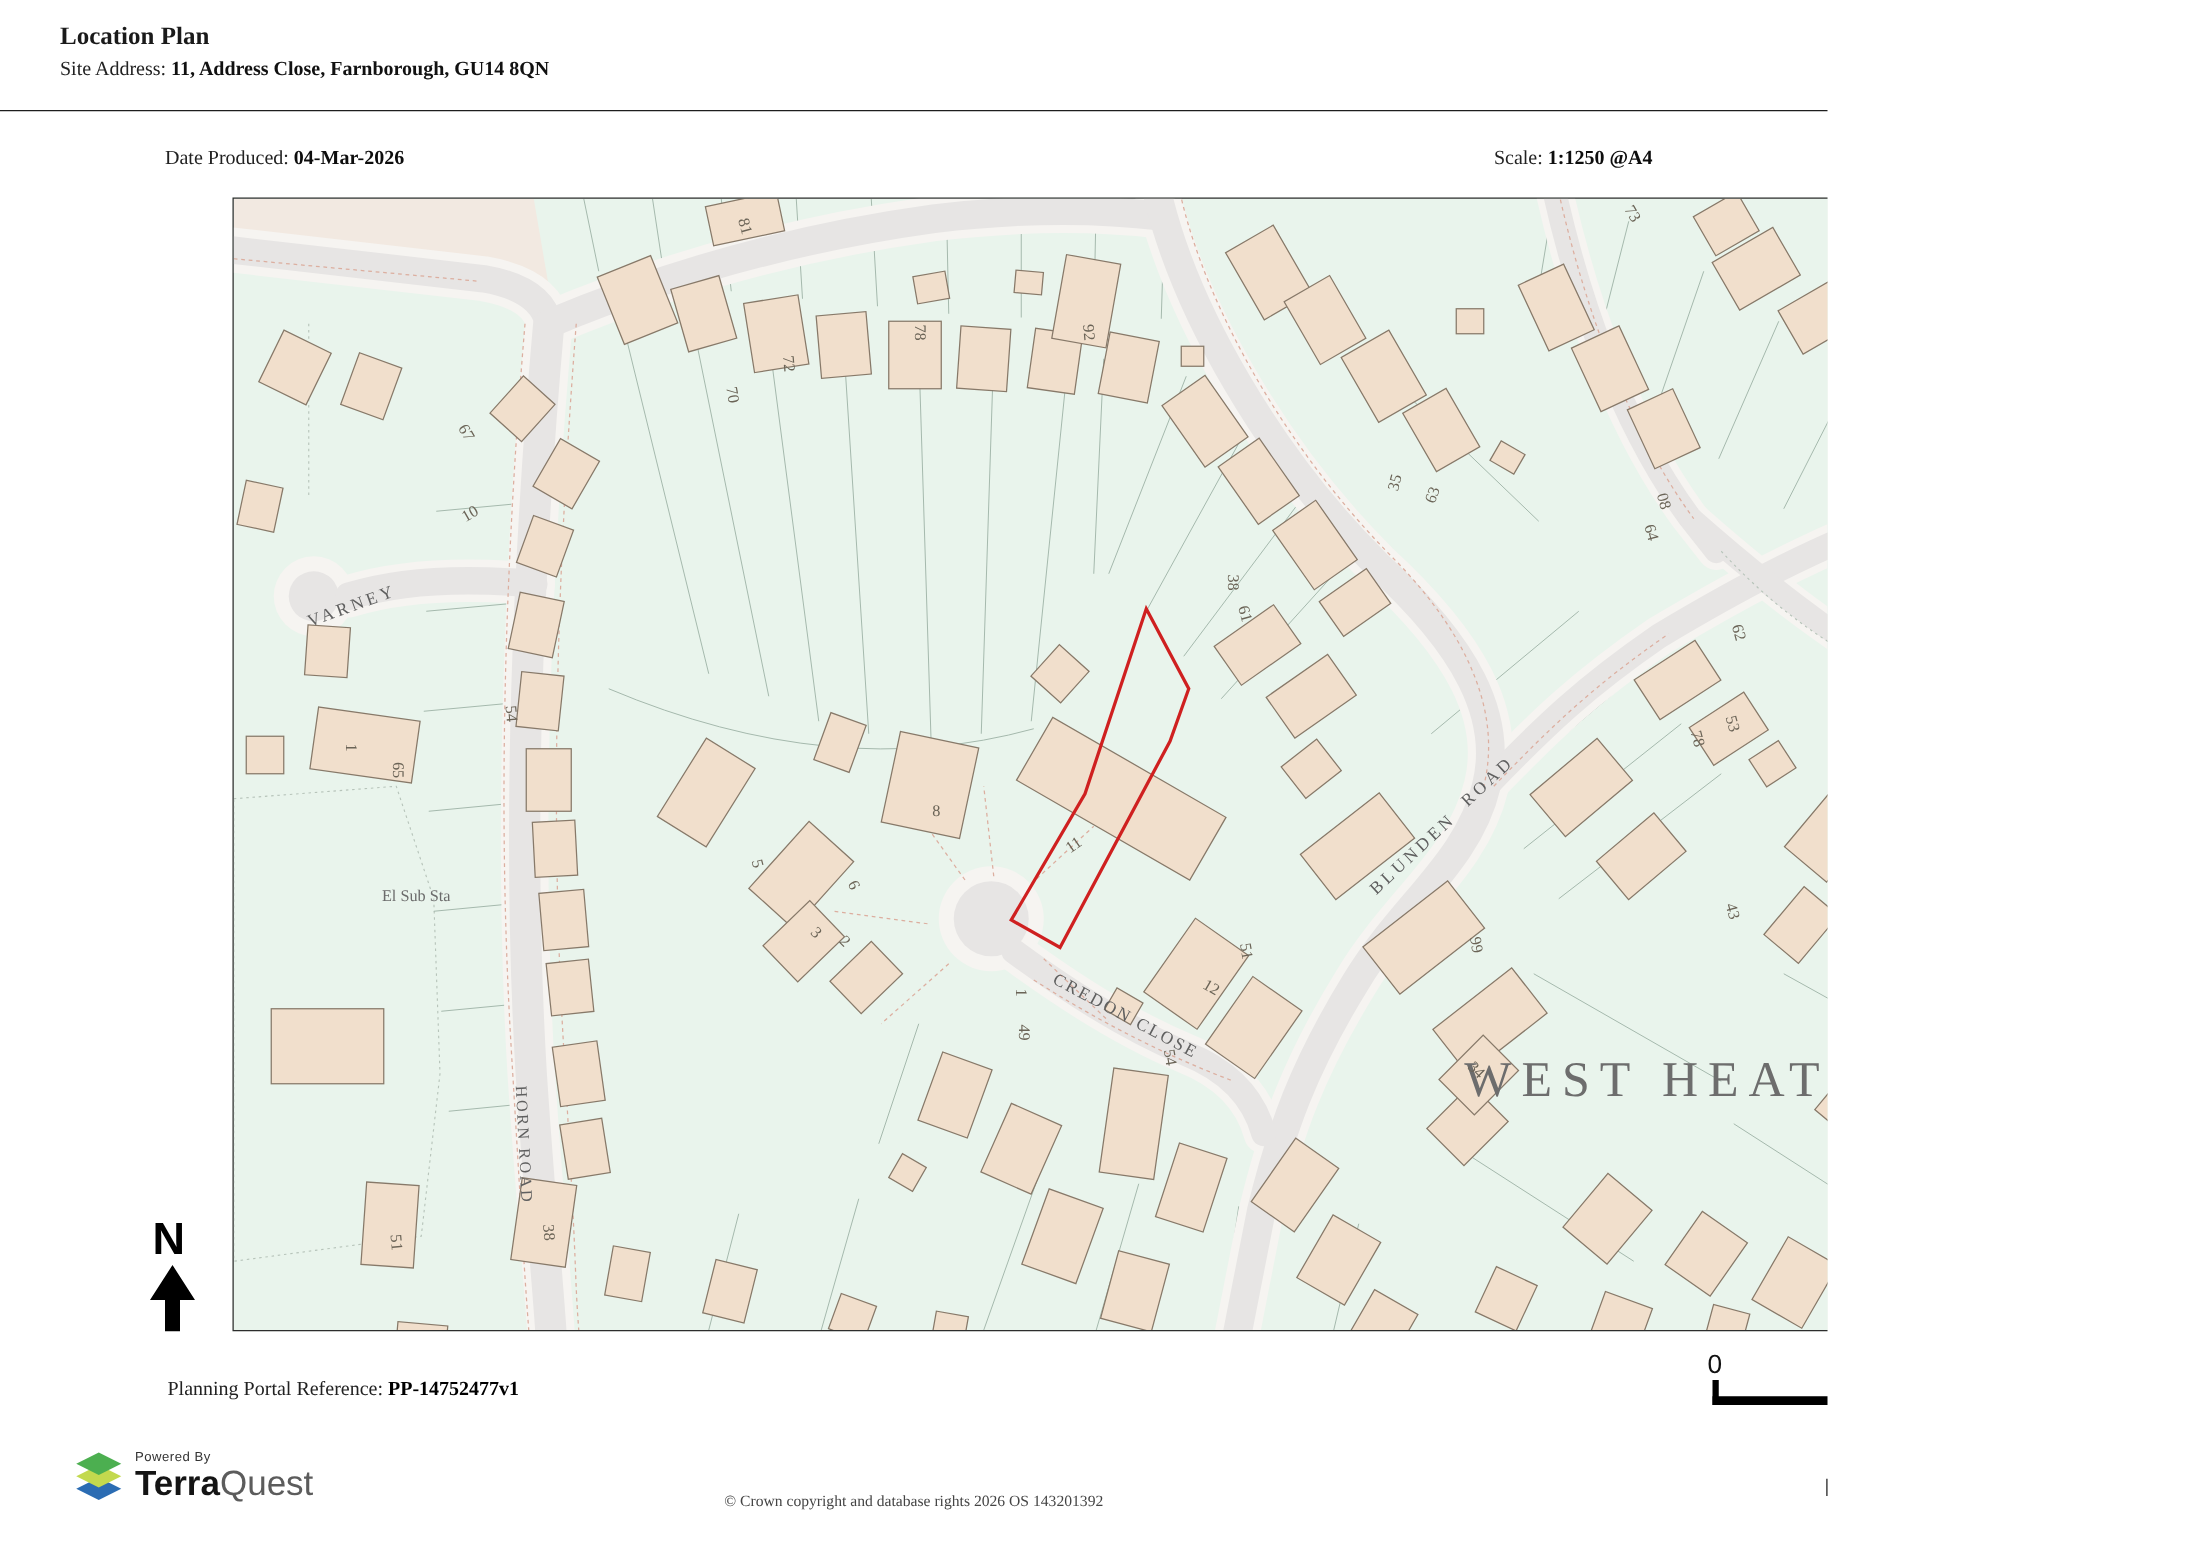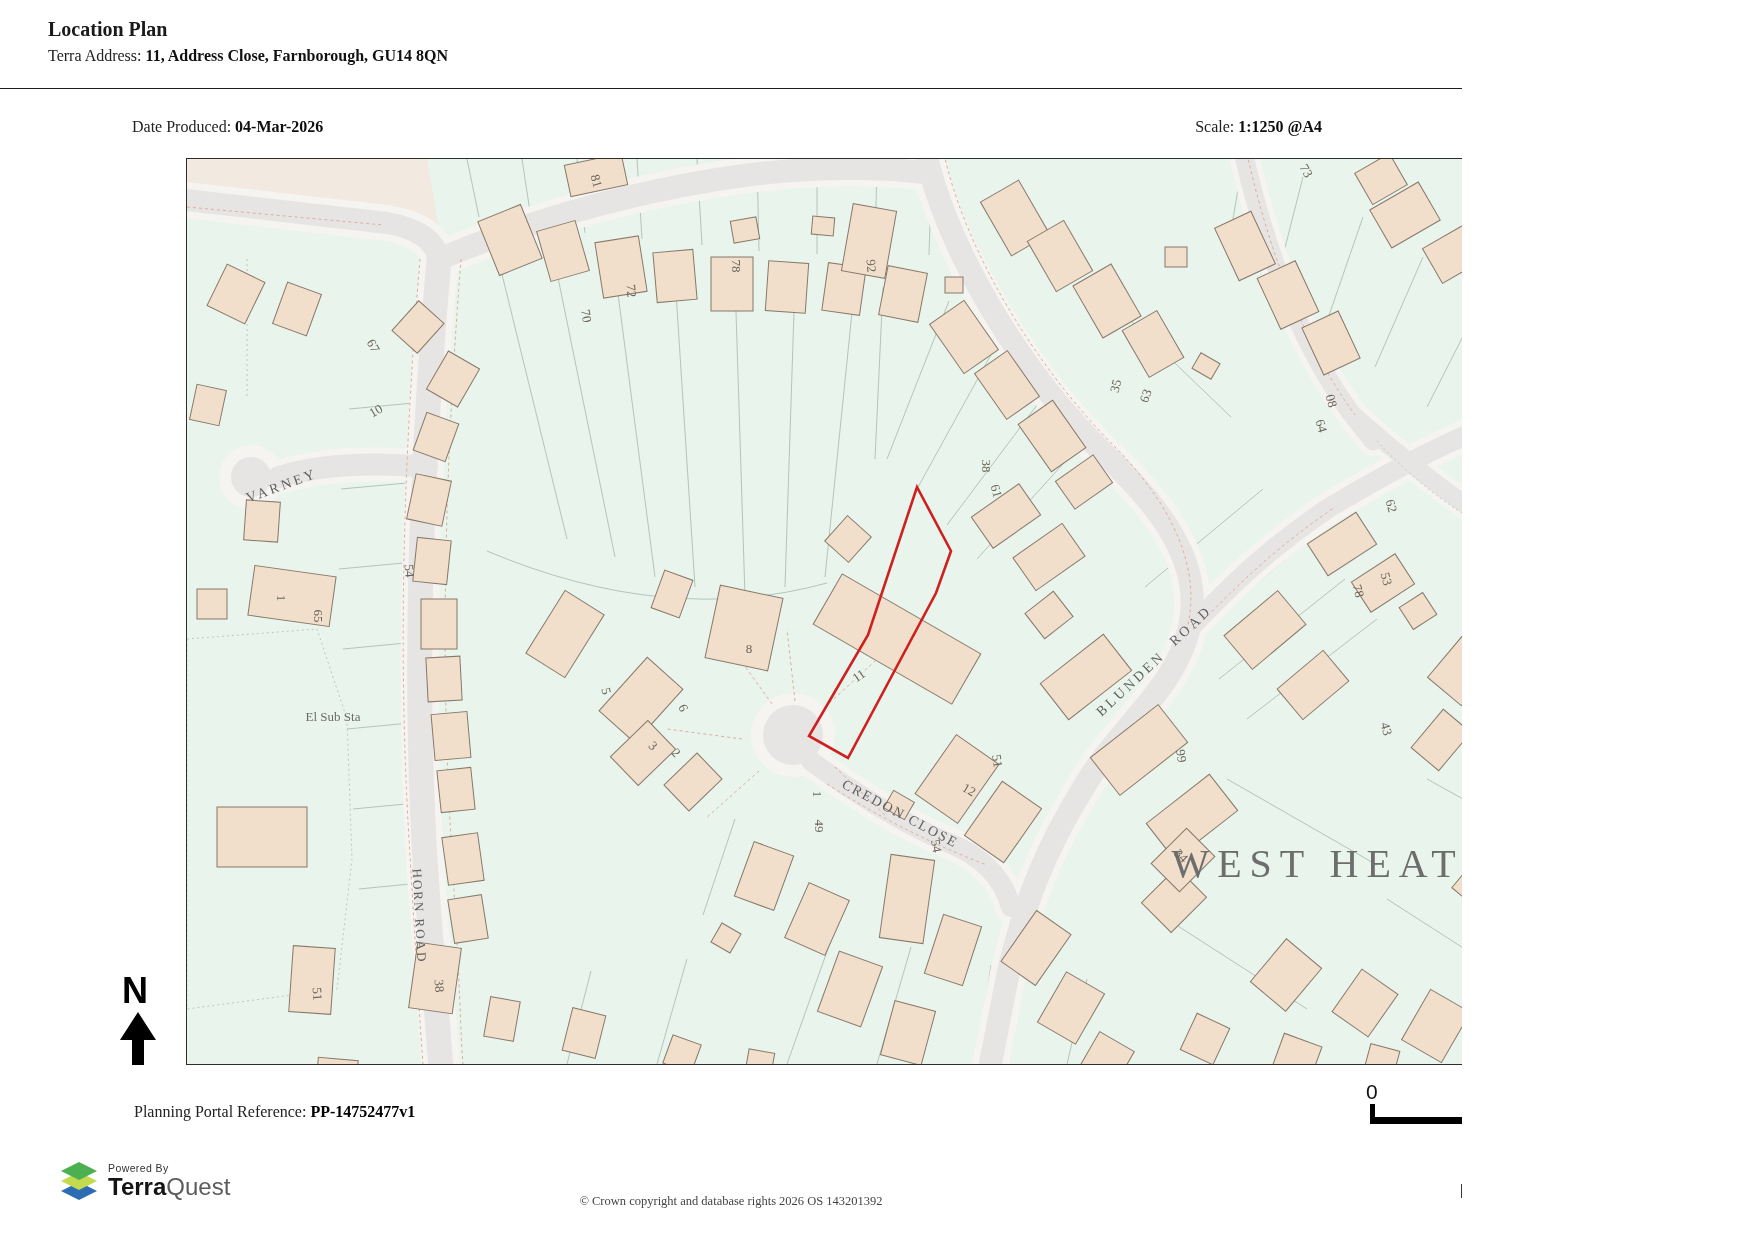--- a/index.html
+++ b/index.html
@@ -43,34 +43,34 @@
   .sb-50{left:1594px;}
   .sb-bar{position:absolute;left:1368px;top:1102px;}
   .sb-unit{position:absolute;left:1370px;top:1138px;width:240px;text-align:center;
            font-family:"Liberation Sans",sans-serif;font-size:20px;color:#111;margin-top:42px;}
   
   .ref{position:absolute;left:134px;top:1103px;font-size:16px;color:#222;}
   .ref b{color:#000000;}
   .tq{position:absolute;left:58px;top:1160px;display:flex;align-items:center;gap:8px;}
   .tq-text{font-family:"Liberation Sans",sans-serif;line-height:1.05;}
   .tq-pb{font-size:10.5px;color:#333;letter-spacing:.4px;}
-  .tq-brand{font-size:24px;}
+  .tq-brand{font-size:28px;}
   .tq-brand .b{font-weight:bold;color:#141414;}
   .tq-brand .l{color:#5c5c5c;}
   .copyright{position:absolute;left:50%;transform:translateX(-50%);top:1194px;
              font-size:12.5px;color:#444;}
 </style>
 </head>
 <body>
 
 <div class="page">
 
   <div class="h-title">Location Plan</div>
   <div class="h-addr">
-    <span>Terra Address:</span>
+    <span>Site Address:</span>
     <b>11, Address Close, Farnborough, GU14 8QN</b>
   </div>
   <div class="h-rule"></div>
 
   <div class="meta meta-date">
     <span>Date Produced:</span>
     <b>04-Mar-2026</b>
   </div>
   <div class="meta meta-scale">
     <span>Scale:</span>

